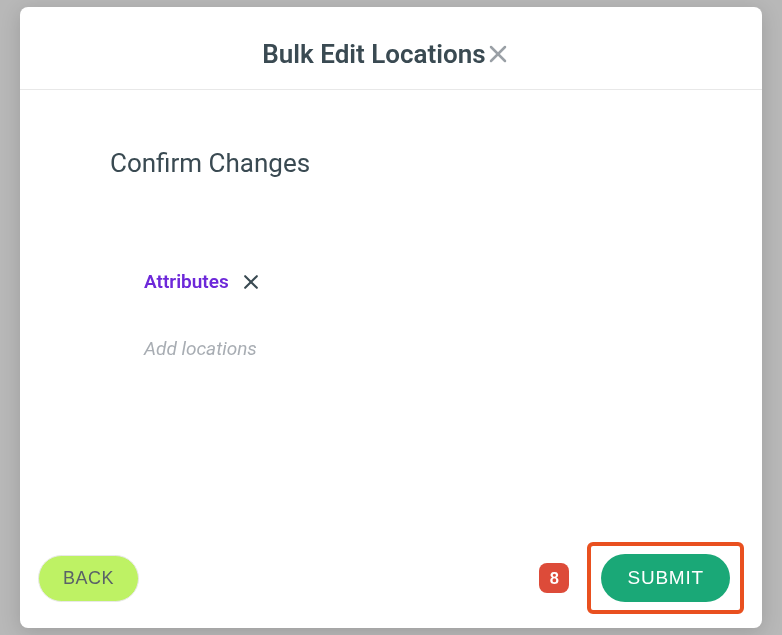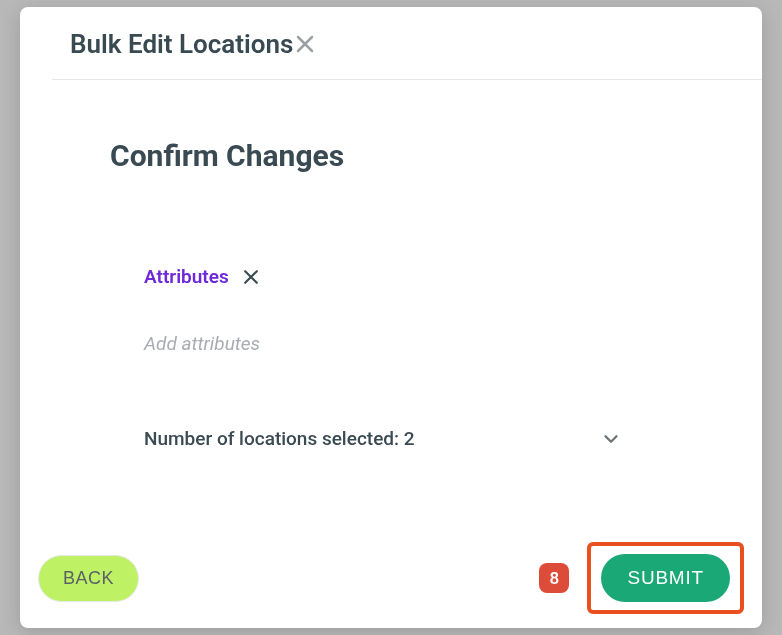--- a/index.html
+++ b/index.html
@@ -23,24 +23,23 @@
       bottom: 7px;
       background: #ffffff;
       border-radius: 8px;
       display: flex;
       flex-direction: column;
       box-shadow: 0 4px 20px rgba(0,0,0,0.15);
     }
     .modal-header {
       display: flex;
       align-items: center;
-      justify-content: flex-start;
-      padding: 22px 28px 20px 18px;
+      justify-content: center;
+      padding: 32px 28px 20px 18px;
       border-bottom: 1px solid #e8e8e8;
-      margin-left: 32px;
     }
     .modal-title {
       font-size: 26px;
       font-weight: 600;
       color: #3a4a52;
     }
     .close-icon {
       cursor: pointer;
       color: #9aa0a6;
       display: flex;
@@ -49,22 +48,22 @@
     }
     .close-icon svg {
       width: 24px;
       height: 24px;
     }
     .modal-body {
       flex: 1;
       padding: 58px 90px 20px 90px;
     }
     .subtitle {
-      font-size: 30px;
-      font-weight: 700;
+      font-size: 26px;
+      font-weight: 400;
       color: #3a4a52;
       margin-bottom: 92px;
     }
     .attr-section {
       padding-left: 34px;
     }
     .attr-row {
       display: flex;
       align-items: center;
       gap: 12px;
@@ -188,30 +187,22 @@
       <div class="attr-row">
         <span class="attr-label">Attributes</span>
         <span class="attr-remove">
           <svg viewBox="0 0 24 24" fill="none" stroke="currentColor" stroke-width="2.5" stroke-linecap="round">
             <line x1="5" y1="5" x2="19" y2="19"></line>
             <line x1="19" y1="5" x2="5" y2="19"></line>
           </svg>
         </span>
       </div>
 
-      <div class="attr-placeholder">Add attributes</div>
-
-      <div class="selected-row">
-        <span class="selected-text">Number of locations selected: 2</span>
-        <span class="chevron">
-          <svg viewBox="0 0 24 24" fill="none" stroke="currentColor" stroke-width="2.5" stroke-linecap="round" stroke-linejoin="round">
-            <polyline points="6 9 12 15 18 9"></polyline>
-          </svg>
-        </span>
-      </div>
+      <div class="attr-placeholder">Add locations</div>
+
     </div>
   </div>
 
   <div class="modal-footer">
     <button class="back-button">BACK</button>
     <div class="footer-right">
       <div class="badge">8</div>
       <div class="submit-wrap">
         <button class="submit-button">SUBMIT</button>
       </div>

